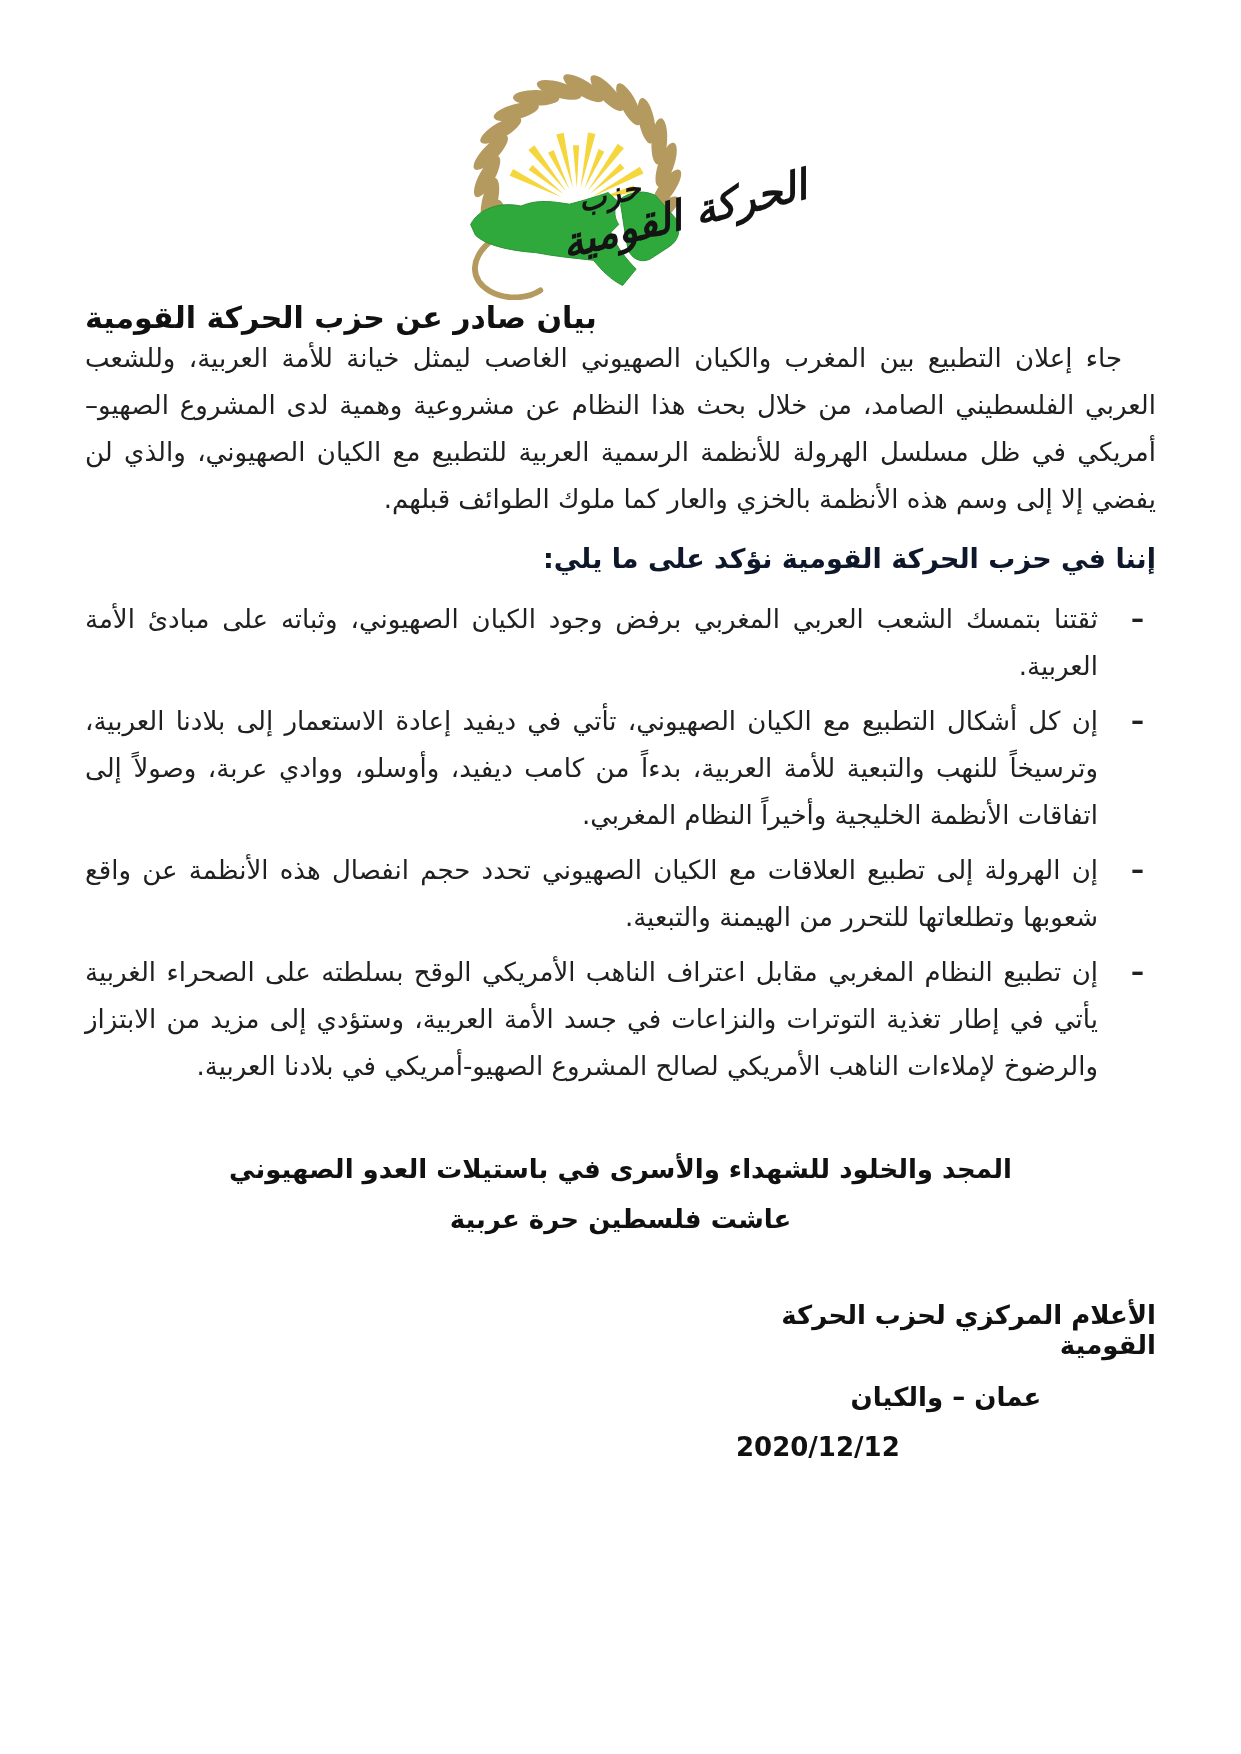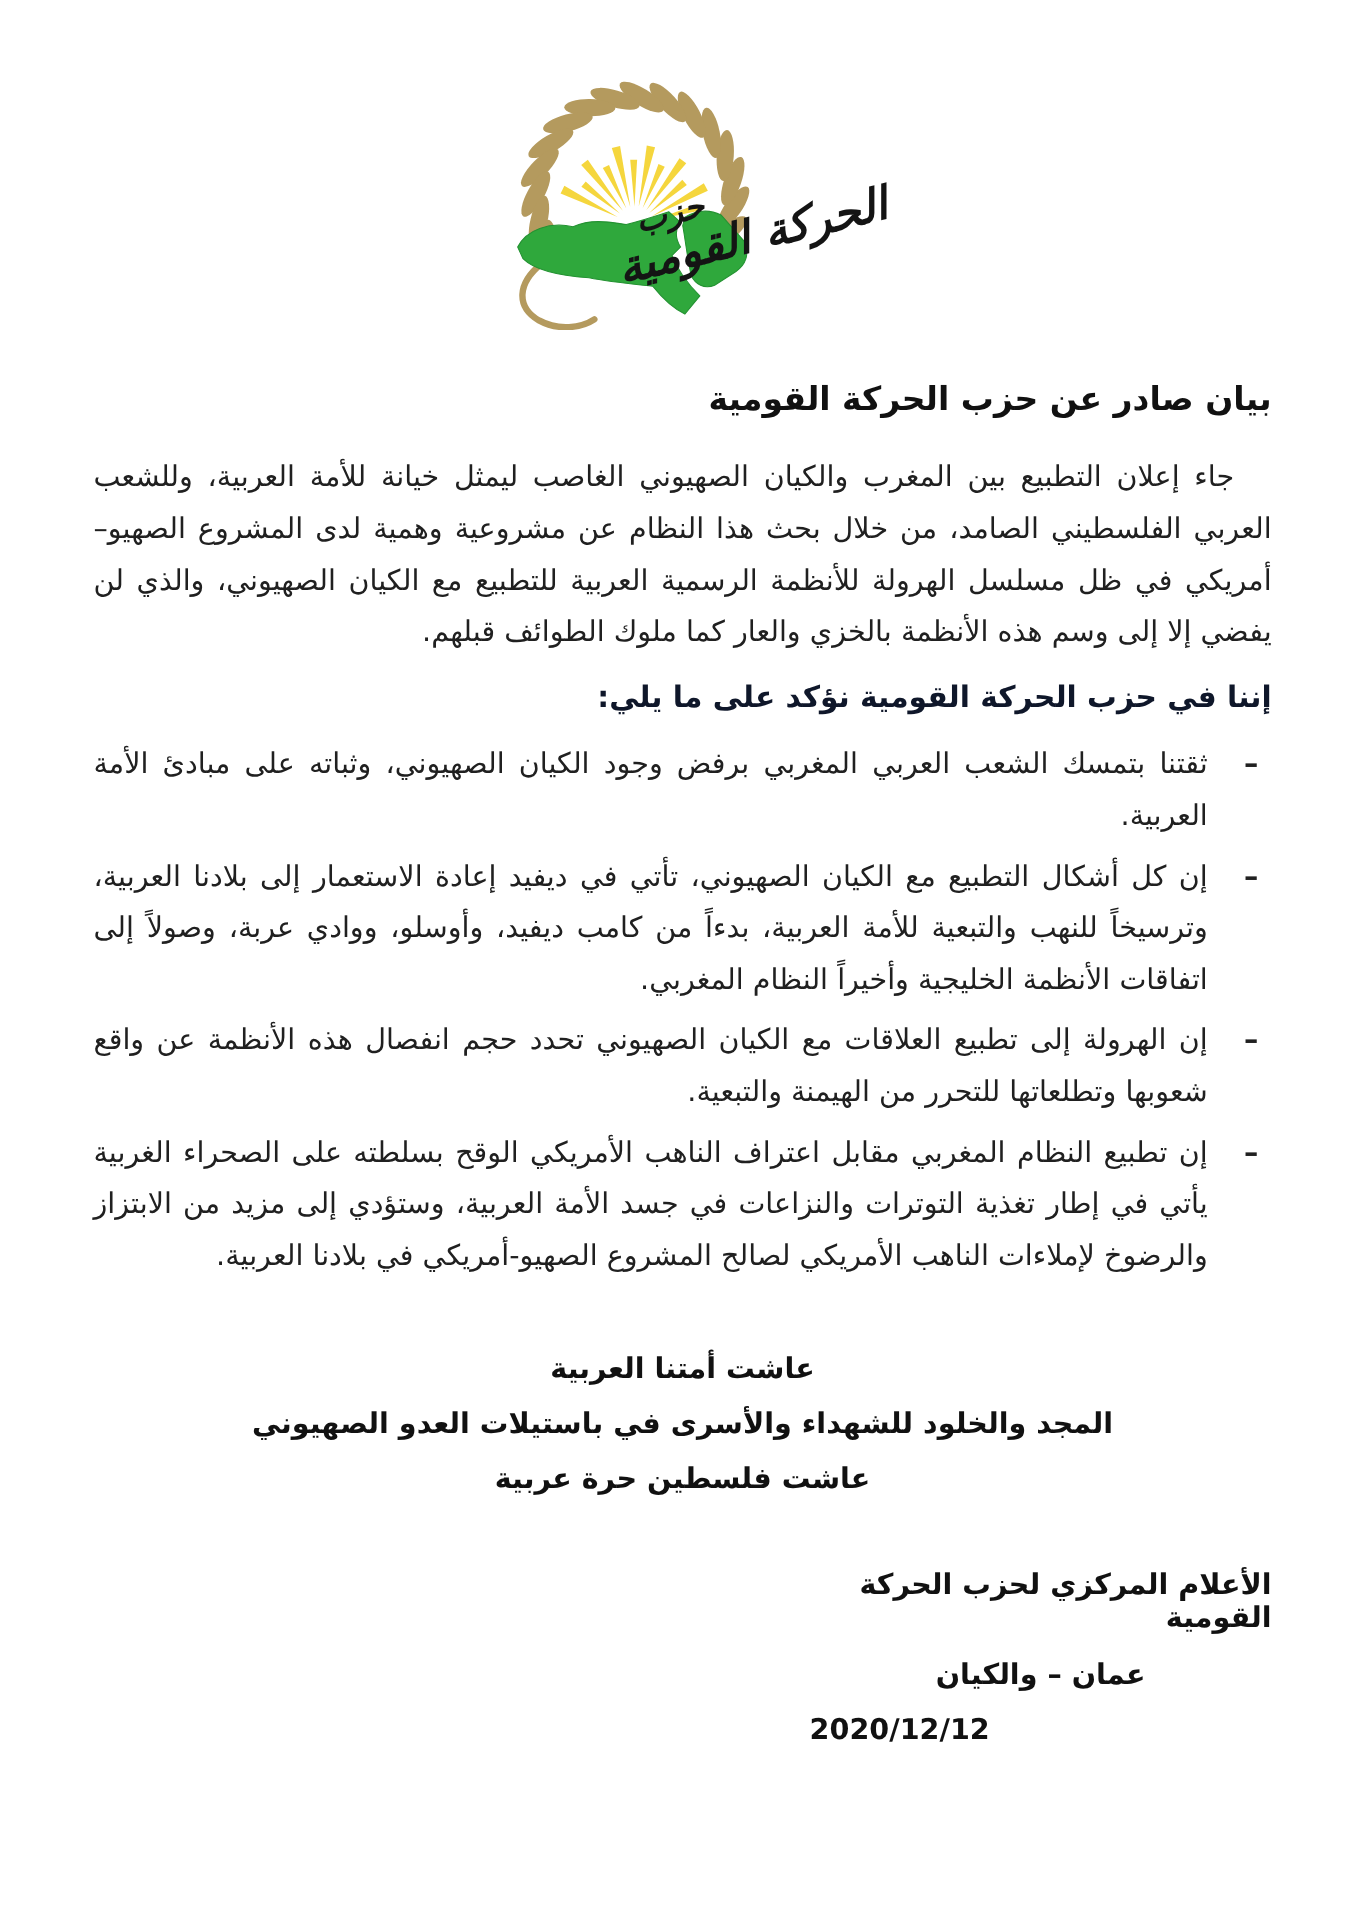--- a/index.html
+++ b/index.html
@@ -16,24 +16,24 @@
   .calligraphy{
     position:absolute; right:-18px; top:98px; width:300px;
     transform:rotate(-14deg); color:#141414; line-height:1.05;
   }
   .callig-top{ display:block; text-align:left; padding-left:26px;
     font-size:30px; font-weight:bold; font-style:italic; }
   .callig-main{ display:block; white-space:nowrap; text-align:left;
     font-size:41px; font-weight:bold; font-style:italic; }
   
   .title{
-    margin-top:46px; text-align:right; font-size:30px; font-weight:bold; color:#111;
+    text-align:left; font-size:30px; font-weight:bold; color:#111;
   }
   .lead{
-    margin-top:30px; font-size:26px; line-height:47px;
+    font-size:26px; line-height:47px;
     text-align:justify; text-indent:34px; color:#202020;
   }
   .list-heading{
     margin-top:20px; font-size:27px; font-weight:bold; text-align:right; color:#0f172a;
   }
   ul.affirmations{ list-style:none; margin-top:22px; }
   ul.affirmations li{
     position:relative; padding-right:58px; margin-bottom:8px;
     font-size:26px; line-height:47px; color:#202020;
   }
@@ -120,21 +120,20 @@
       <span class="marker">–</span>
       <span class="li-text">إن الهرولة إلى تطبيع العلاقات مع الكيان الصهيوني تحدد حجم انفصال هذه الأنظمة عن واقع شعوبها وتطلعاتها للتحرر من الهيمنة والتبعية.</span>
     </li>
     <li>
       <span class="marker">–</span>
       <span class="li-text">إن تطبيع النظام المغربي مقابل اعتراف الناهب الأمريكي الوقح بسلطته على الصحراء الغربية يأتي في إطار تغذية التوترات والنزاعات في جسد الأمة العربية، وستؤدي إلى مزيد من الابتزاز والرضوخ لإملاءات الناهب الأمريكي لصالح المشروع الصهيو-أمريكي في بلادنا العربية.</span>
     </li>
   </ul>
 
   <div class="slogans">
-    <div class="slogan">عاشت أمتنا العربية</div>
     <div class="slogan">المجد والخلود للشهداء والأسرى في باستيلات العدو الصهيوني</div>
     <div class="slogan">عاشت فلسطين حرة عربية</div>
   </div>
 
   <div class="footer">
     <div class="footer-issuer">الأعلام المركزي لحزب الحركة القومية</div>
     <div class="footer-location">عمان – والكيان</div>
     <div class="footer-date">2020/12/12</div>
   </div>
 

